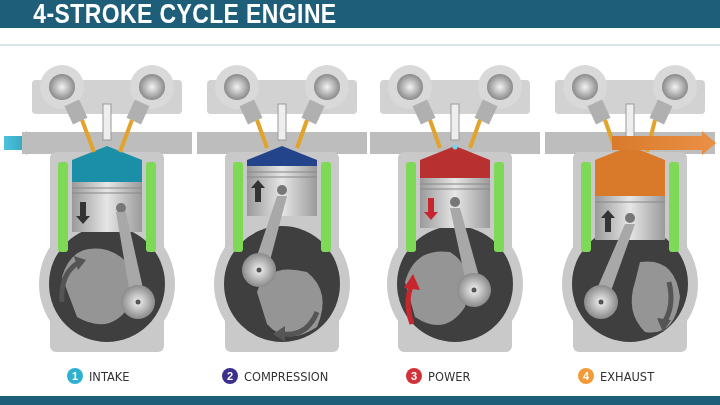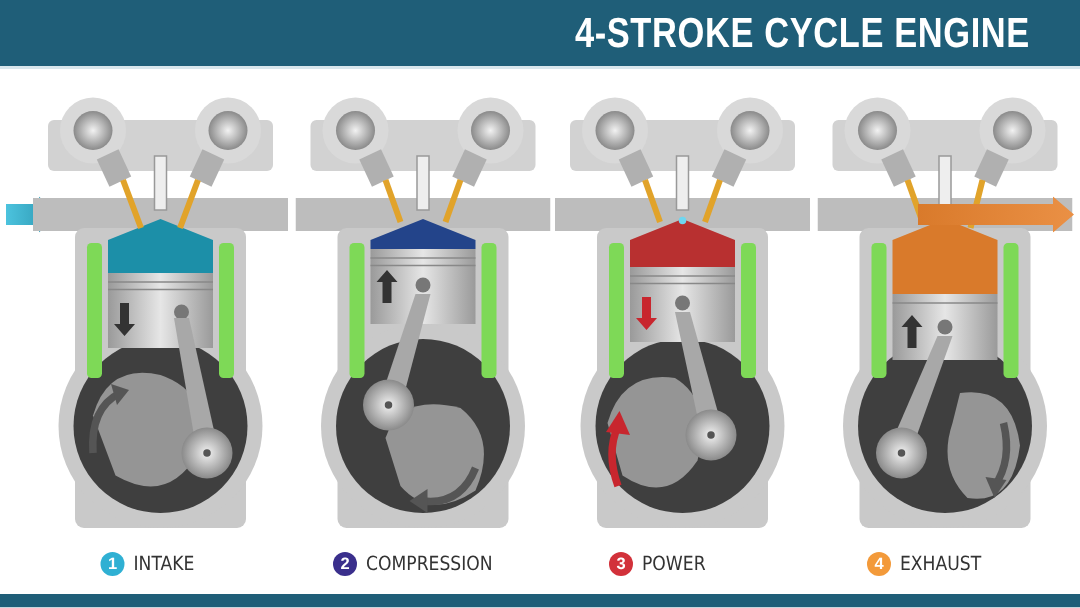--- a/index.html
+++ b/index.html
@@ -1,17 +1,17 @@
 <!DOCTYPE html>
 <html><head>
 <meta charset="utf-8">
 <style>
   html,body{margin:0;padding:0;background:#ffffff;}
   body{width:720px;height:405px;overflow:hidden;position:relative;font-family:"Liberation Sans",sans-serif;}
-  .header{position:absolute;left:0;top:0;width:720px;height:44px;background:#1f5e78;display:flex;align-items:center;justify-content:flex-end;}
+  .header{position:absolute;left:0;top:0;width:720px;height:28px;background:#1f5e78;display:flex;align-items:center;justify-content:flex-start;}
   .header-title{color:#fff;font-family:"Liberation Sans",sans-serif;font-weight:bold;font-size:28px;letter-spacing:0.5px;transform:scaleX(0.82);white-space:nowrap;}
   .header-line{position:absolute;left:0;top:44px;width:720px;height:2px;background:#d8e6ec;}
   .footer{position:absolute;left:0;top:396px;width:720px;height:9px;background:#1f5e78;}
   .engine{position:absolute;top:62px;width:170px;height:290px;}
   .label{position:absolute;top:366px;display:flex;align-items:center;height:20px;}
   .badge{width:16px;height:16px;border-radius:50%;color:#fff;font-size:11px;font-weight:bold;display:flex;align-items:center;justify-content:center;margin-right:6px;font-family:"Liberation Sans",sans-serif;}
   .label-text{font-size:13px;color:#333;transform:scaleX(0.88);transform-origin:left center;white-space:nowrap;font-family:"DejaVu Sans",sans-serif;}
   .flow-arrow{position:absolute;}
 </style>
 </head>

